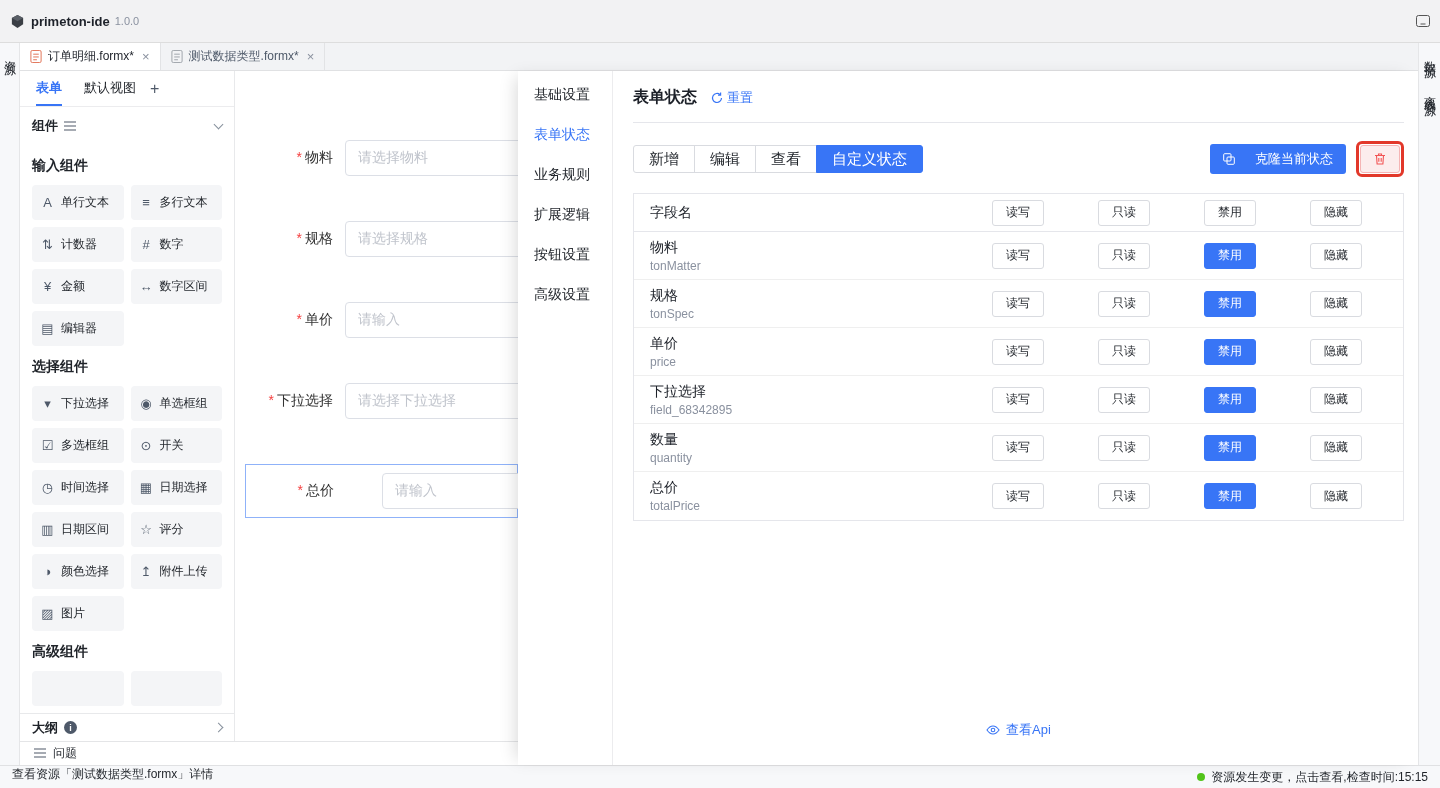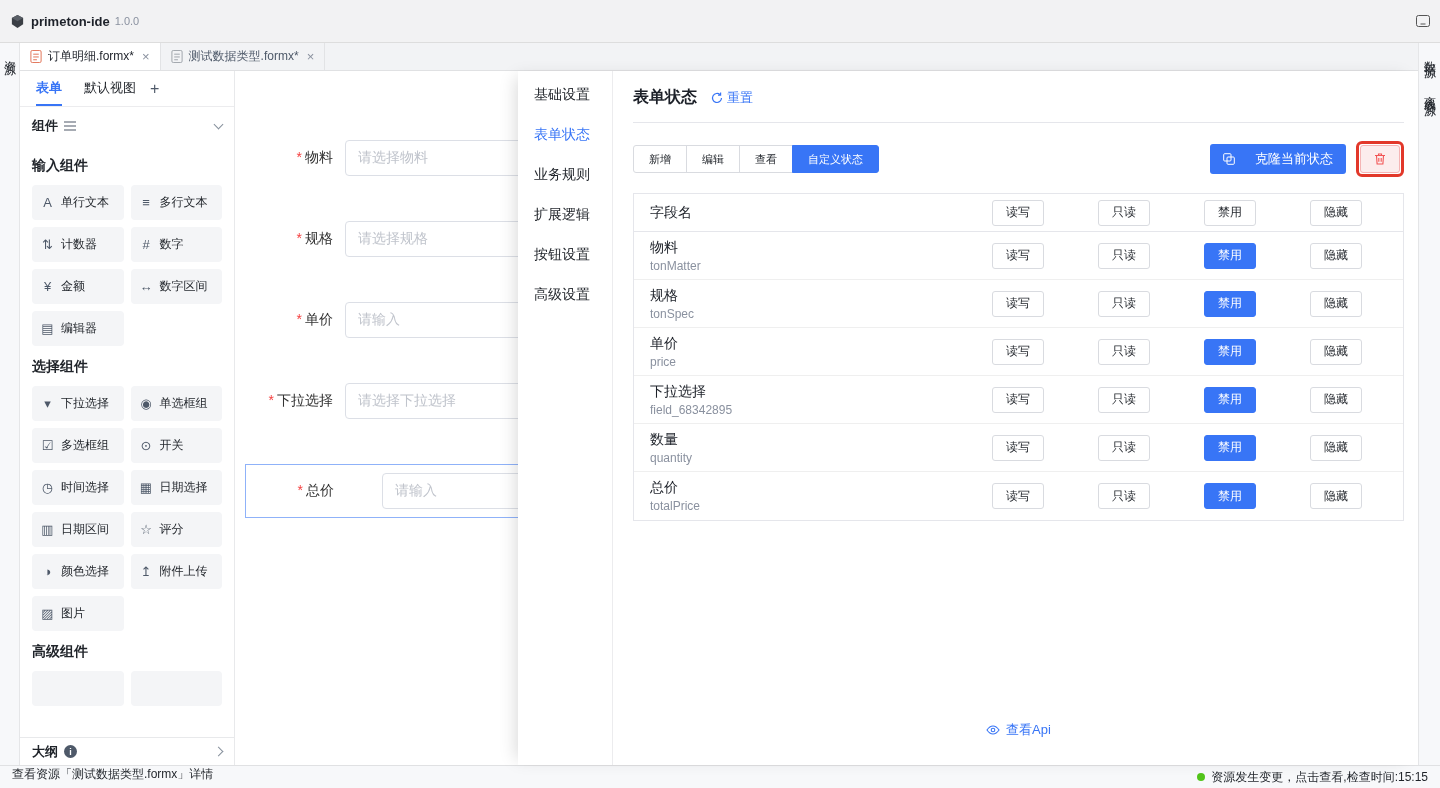--- a/index.html
+++ b/index.html
@@ -18,21 +18,21 @@
 .act-strip.right{width:22px;border-left:1px solid #e5e6e8;gap:26px;}
 .vtext{writing-mode:vertical-rl;font-size:12px;color:#1f2329;letter-spacing:3px;cursor:pointer;}
 .center{flex:1;display:flex;flex-direction:column;min-width:0;}
 .tabbar{height:28px;background:#f2f3f5;border-bottom:1px solid #e0e1e3;display:flex;flex:0 0 auto;}
 .tab{display:flex;align-items:center;gap:6px;padding:0 10px;border-right:1px solid #e2e3e5;font-size:12px;color:#4e5969;cursor:pointer;}
 .tab.active{background:#fff;color:#1d2129;}
 .tab .doc{display:flex;color:#9aa0a6;}
 .tab.active .doc{color:#e06b4d;}
 .tab .close{color:#8a919f;font-size:13px;margin-left:2px;}
 .editor-row{flex:1;display:flex;min-height:0;}
-.left-group{width:498px;flex:0 0 auto;display:flex;flex-direction:row;min-height:0;}
+.left-group{width:498px;flex:0 0 auto;display:flex;flex-direction:column;min-height:0;}
 .left-main{flex:1;display:flex;min-height:0;}
 .sidebar{width:215px;flex:0 0 auto;background:#fff;border-right:1px solid #e8e9eb;display:flex;flex-direction:column;min-height:0;}
 .view-tabs{height:36px;border-bottom:1px solid #ececee;display:flex;align-items:center;padding:0 16px;flex:0 0 auto;}
 .vt-list{display:flex;gap:22px;height:100%;}
 .view-tab{height:100%;display:flex;align-items:center;font-size:13px;color:#1f2329;cursor:pointer;border-bottom:2px solid transparent;}
 .view-tab.active{color:#3875f6;border-bottom-color:#3875f6;font-weight:700;}
 .add-view{margin-left:14px;font-size:16px;color:#4e5969;cursor:pointer;}
 .comp-area{flex:1;overflow:hidden;padding:0 12px;}
 .comp-header{height:38px;display:flex;align-items:center;gap:6px;}
 .comp-header .label{font-size:13px;font-weight:700;}
@@ -61,21 +61,21 @@
 .s-nav{width:95px;flex:0 0 auto;border-right:1px solid #ececee;padding-top:4px;}
 .nav-item{height:40px;display:flex;align-items:center;padding-left:16px;font-size:14px;color:#1f2329;cursor:pointer;white-space:nowrap;}
 .nav-item.active{color:#3875f6;}
 .s-content{flex:1;padding:0 14px 0 20px;min-width:0;display:flex;flex-direction:column;}
 .sc-header{margin-top:16px;display:flex;align-items:center;gap:14px;}
 .sc-title{font-size:16px;font-weight:700;color:#1d2129;}
 .reset-link{display:flex;align-items:center;gap:4px;color:#3875f6;font-size:13px;cursor:pointer;}
 .sc-divider{height:1px;background:#e5e6eb;margin-top:14px;}
 .toolbar{margin-top:18px;display:flex;align-items:center;}
 .seg-group{display:flex;}
-.seg{height:28px;padding:0 15px;background:#fff;border:1px solid #d9dbe0;font-size:11px;color:#1f2329;display:flex;align-items:center;margin-left:-1px;cursor:pointer;}
+.seg{height:28px;padding:0 15px;background:#fff;border:1px solid #d9dbe0;font-size:15px;color:#1f2329;display:flex;align-items:center;margin-left:-1px;cursor:pointer;}
 .seg:first-child{border-radius:3px 0 0 3px;margin-left:0;}
 .seg:last-child{border-radius:0 3px 3px 0;}
 .seg.active{background:#3875f6;border-color:#3875f6;color:#fff;position:relative;z-index:1;}
 .clone-btn{height:30px;background:#3875f6;color:#fff;border:none;border-radius:3px;font-size:13px;display:flex;align-items:center;gap:20px;padding:0 13px;cursor:pointer;}
 .annotation{border:3px solid #e2382a;border-radius:6px;padding:1px;margin-left:10px;}
 .delete-btn{width:40px;height:28px;background:#fceded;border:1px solid #f5b5b5;border-radius:3px;display:flex;align-items:center;justify-content:center;cursor:pointer;color:#f25555;}
 .table{margin-top:16px;border:1px solid #e5e6eb;}
 .t-row{display:flex;align-items:center;border-bottom:1px solid #efefef;padding-left:16px;height:48px;}
 .t-row:last-child{border-bottom:none;}
 .t-head{height:38px;border-bottom:1px solid #e5e6eb;}

